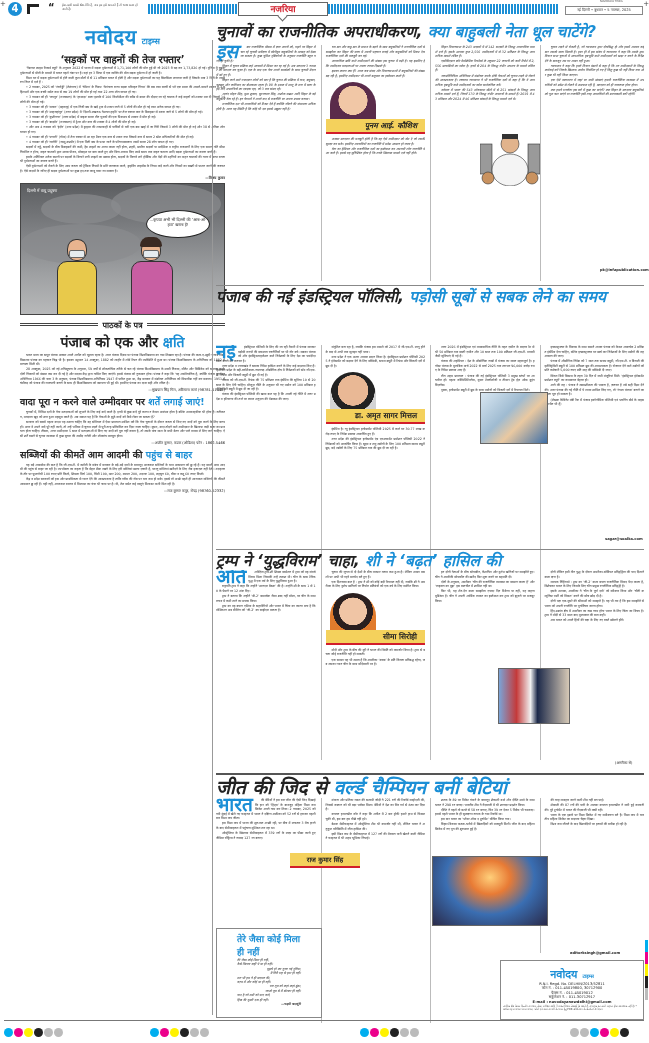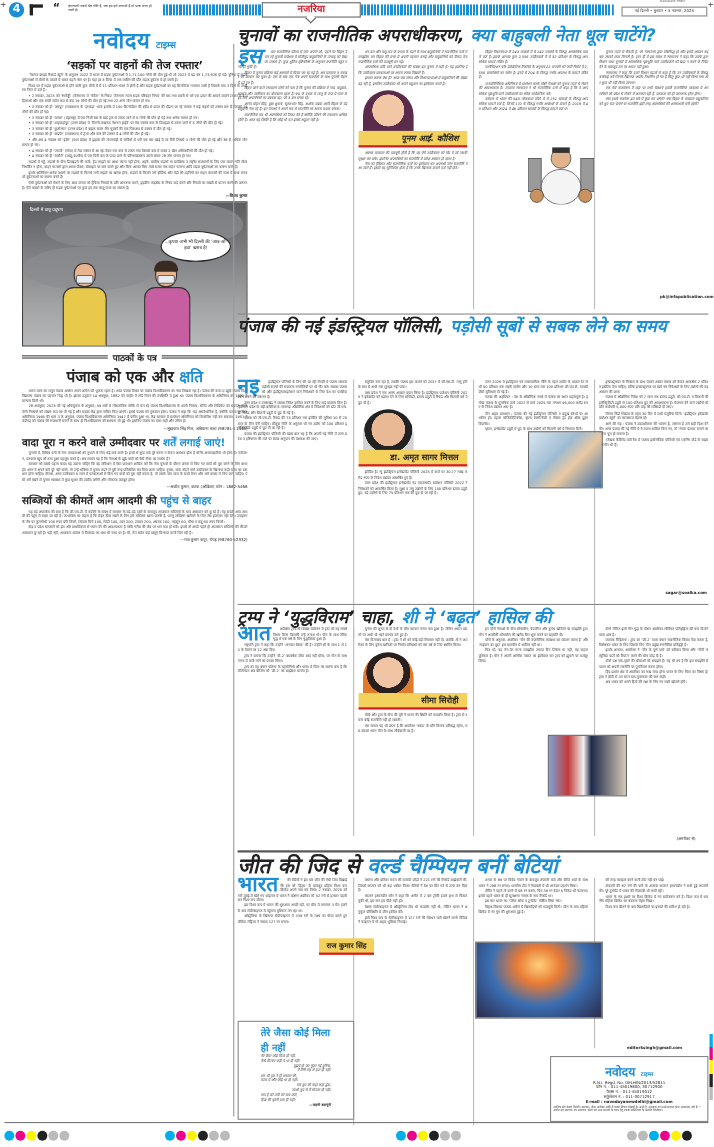--- a/index.html
+++ b/index.html
@@ -357,21 +357,21 @@
     <p>इस बार भारत का ‘प्लेयर ऑफ द टूर्नामेंट’ घोषित किया गया।</p>
     <p>बिहार-विकास पाठक-भरोसे में खिलाड़ियों को मजबूती मिली। जीत के बाद महिला क्रिकेट में नए युग की शुरुआत हुई है।</p>
   </div>
   <div class="col txt" style="height:155px;">
     <p>की तरह व्यवहार करने वाली टीम नहीं बन पाई।</p>
     <p>शेफाली की 87 रनों की पारी के अलावा कप्तान हरमनप्रीत ने सधी हुई कप्तानी की। पूरे टूर्नामेंट में भारत की गेंदबाजी भी कसी रही।</p>
     <p>भारत के एक इशारे पर विश्व क्रिकेट में नए समीकरण बने हैं। विश्व कप में भारतीय महिला क्रिकेट का बदलता चेहरा दिखा।</p>
     <p>विश्व कप जीतने के बाद खिलाड़ियों पर इनामों की बारिश हो रही है।</p>
   </div>
 </div>
-<div class="author-box" style="position:absolute;left:290px;top:850px;width:50px;height:18px;margin:0;">
+<div class="author-box" style="position:absolute;left:290px;top:850px;width:70px;height:18px;margin:0;">
   <div class="author-bar" style="font-size:6.5px;text-align:center;padding-right:0;">राज कुमार सिंह</div>
 </div>
 <div class="photo-team" style="left:432px;top:856px;"></div>
 <div class="email-line" style="left:570px;top:951px;">editorksingh@gmail.com</div>
 
 <div class="poem-box" style="left:216px;top:928px;width:106px;height:90px;">
   <div class="poem-title">तेरे जैसा कोई मिला ही नहीं</div>
   <div class="poem-line">तेरे जैसा कोई मिला ही नहीं,</div>
   <div class="poem-line">कैसे मिलता कहीं पे था ही नहीं।</div>
   <div class="poem-line r">मुझपे हो कर गुज़र गई दुनिया,</div>

